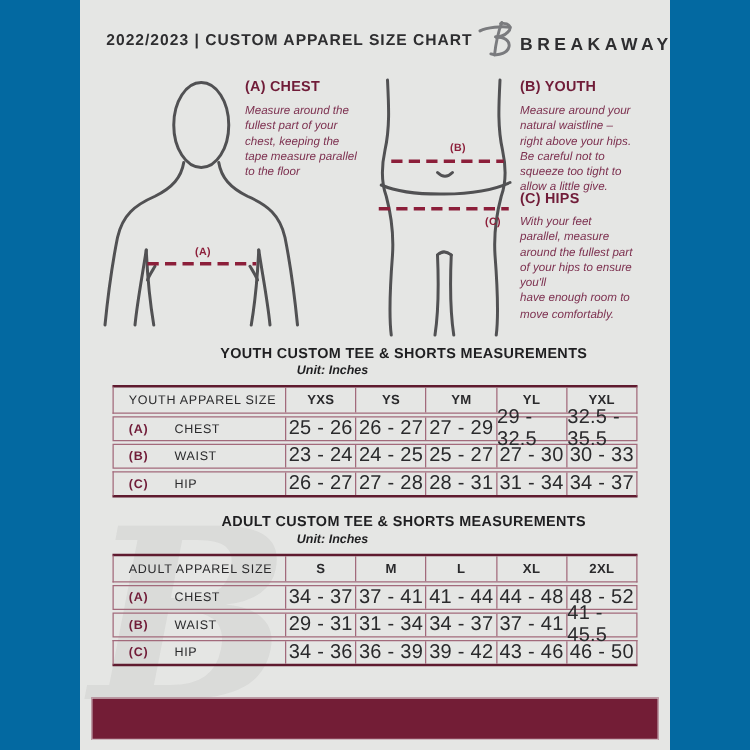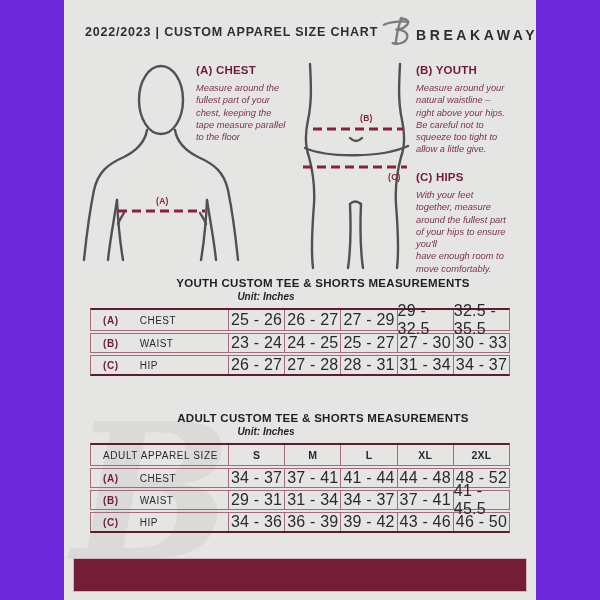--- a/index.html
+++ b/index.html
@@ -1,16 +1,16 @@
 <!DOCTYPE html>
 <html style="--pageBg: #e5e6e4; --ink: #2e2e30; --maroon: #701c38; --maroonSoft: #7d3150; --maroonDark: #5f1b2f; --rose: #a26a7b; --dash: #8c1f3a; --bar: #731d36; --silhouette: #515153; --logoGray: #7a7b7e;"><head>
 <meta charset="utf-8">
 <style>
   html,body { margin:0; padding:0; background:#000; }
-  .stage { position:relative; width:600px; height:600px; background:#6d28d9; overflow:hidden;
+  .stage { position:relative; width:600px; height:600px; background:#0369a1; overflow:hidden;
            font-family:"Liberation Sans", sans-serif; }
   .page { position:absolute; left:64px; top:0; width:472px; height:600px;
           background:var(--pageBg,#e5e6e4); }
 
   
   .doc-title { position:absolute; left:21px; top:25px; font-size:12.5px; font-weight:bold;
                letter-spacing:0.8px; color:var(--ink,#2e2e30); white-space:nowrap; }
   .logo { position:absolute; left:318px; top:16px; width:33px; height:31px; }
   .logo path { fill:none; stroke:var(--logoGray,#7a7b7e); stroke-width:2.4; stroke-linecap:round; }
   .brand-name { position:absolute; left:352px; top:27px; font-size:14px; font-weight:bold;
@@ -24,21 +24,21 @@
   .dash-line { stroke:var(--dash,#8c1f3a); stroke-width:2.8; stroke-dasharray:9 5; fill:none; }
   .marker { position:absolute; font-size:8.5px; font-weight:bold; color:var(--dash,#8c1f3a);
             letter-spacing:0.3px; }
   #marker-a { left:92px;  top:196px; }
   #marker-b { left:296px; top:113px; }
   #marker-c { left:324px; top:172px; }
 
   .guide { position:absolute; width:114px; }
   #guide-chest { left:132px; top:64px; }
   #guide-waist { left:352px; top:64px; }
-  #guide-hips  { left:352px; top:171px; }
+  #guide-hips  { left:352px; top:153px; }
   .guide h3 { margin:0 0 6px 0; font-size:11.5px; font-weight:bold;
               color:var(--maroon,#701c38); letter-spacing:0.2px; }
   .guide p { margin:0; font-size:9.3px; font-style:italic; line-height:1.32;
              color:var(--maroonSoft,#7d3150); white-space:pre-line; }
 
   
   .section-title { position:absolute; left:0; width:518px; text-align:center; font-size:11.5px;
                    font-weight:bold; letter-spacing:0.3px; color:#1f1f21; }
   .unit { position:absolute; left:0; width:404px; text-align:center; font-size:10px;
           font-style:italic; font-weight:bold; color:#1f1f21; }
@@ -127,33 +127,41 @@
       <p>Measure around your
 natural waistline –
 right above your hips.
 Be careful not to
 squeeze too tight to
 allow a little give.</p>
     </div>
     <div id="guide-hips" class="guide">
       <h3>(C) HIPS</h3>
       <p>With your feet
-together, measure
+parallel, measure
 around the fullest part
 of your hips to ensure
 you'll
 have enough room to
 move comfortably.</p>
     </div>
 
     <div class="watermark">B</div>
 
     <div id="youth-title" class="section-title">YOUTH CUSTOM TEE &amp; SHORTS MEASUREMENTS</div>
     <div id="youth-unit" class="unit">Unit: Inches</div>
     <div id="youth-table" class="size-table">
+      <div class="trow thead">
+        <div class="tc c0">YOUTH APPAREL SIZE</div>
+        <div class="tc">YXS</div>
+        <div class="tc">YS</div>
+        <div class="tc">YM</div>
+        <div class="tc">YL</div>
+        <div class="tc">YXL</div>
+      </div>
       <div class="trow">
         <div class="tc c0 lbl">
             <b>(A)</b>
             <span>CHEST</span>
           </div>
         <div class="tc">25 - 26</div>
         <div class="tc">26 - 27</div>
         <div class="tc">27 - 29</div>
         <div class="tc">29 - 32.5</div>
         <div class="tc">32.5 - 35.5</div>

